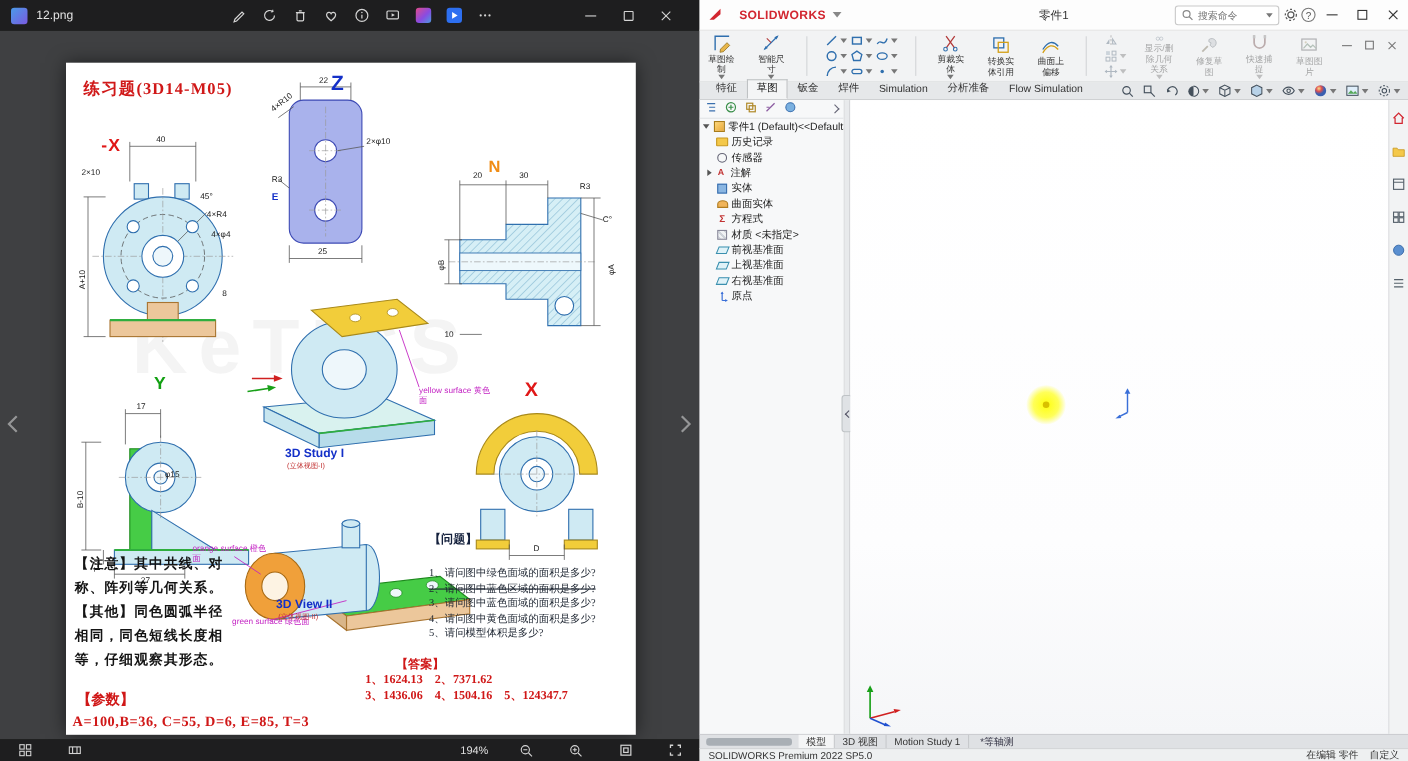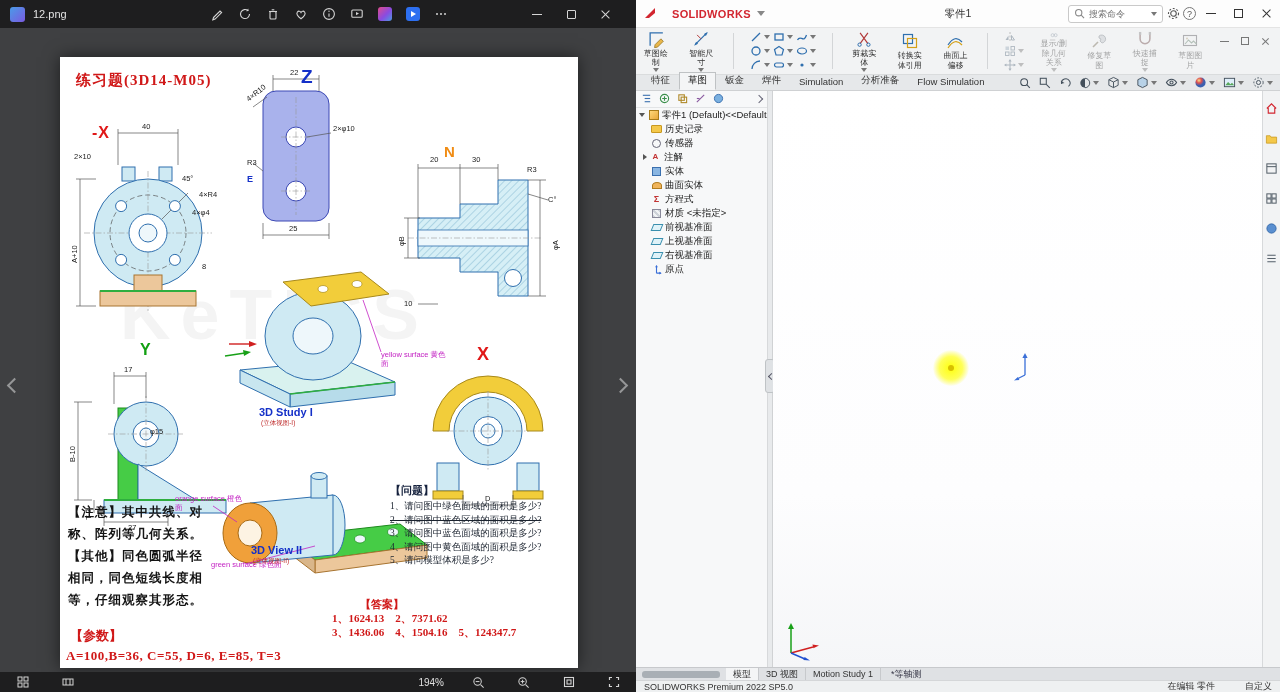--- a/index.html
+++ b/index.html
@@ -41,21 +41,21 @@
 .lbl{position:absolute;font-size:7.5px;color:#1a1a1a;white-space:nowrap;line-height:1}
 .biglbl{position:absolute;font-weight:bold;line-height:1;letter-spacing:1px}
 .red{color:#e01818}.blue{color:#1430c8}.org{color:#f08c14}.grn{color:#12a012}
 .rot{transform:rotate(-90deg);transform-origin:left top}
 .rot45{transform:rotate(-38deg);transform-origin:left top}
 .caption{position:absolute;font-weight:bold;color:#1430c8;font-size:11px;white-space:nowrap}
 .subcap{position:absolute;font-size:6.5px;color:#c03030;white-space:nowrap}
 .surf{position:absolute;font-size:7.5px;color:#c322c3;width:72px;line-height:1.2}
 .notes{position:absolute;left:8px;top:444px;width:150px;font-size:12.5px;line-height:22px;color:#141414;font-weight:700;font-family:"Liberation Serif",serif;letter-spacing:1px}
 .qs{position:absolute;left:330px;top:426px;width:186px;font-family:"Liberation Serif",serif}
-.qs .qt{font-size:11px;font-weight:bold;color:#15213d;margin-bottom:2px}
+.qs .qt{font-size:11px;font-weight:bold;color:#15213d;margin-bottom:18px}
 .qs .qi{font-size:9.5px;line-height:13.5px;color:#1c2430}
 .qs .strike{text-decoration:line-through}
 .params{position:absolute;left:6px;top:570px;color:#d01818;font-family:"Liberation Serif",serif}
 .params .pt{font-size:13px;font-weight:bold;margin-left:4px}
 .params .px{font-size:13px;font-weight:bold;margin-top:3px;letter-spacing:.5px}
 .ans{position:absolute;left:272px;top:540px;color:#d01818;font-family:"Liberation Serif",serif;font-size:11px;font-weight:bold;line-height:14px}
 .ans .at{margin-left:28px}
 
 .cyan{fill:#cfeaf3;stroke:#2f6fae;stroke-width:1}
 .cyan2{fill:#eef7fb;stroke:#2f6fae;stroke-width:1}
@@ -137,21 +137,21 @@
 
 .taskpane{width:18px;background:#f2f3f4;border-left:1px solid #d7d9db;display:flex;flex-direction:column;align-items:center;padding-top:10px;gap:12px;color:#55606a}
 
 .sw-bottomtabs{height:13px;background:#dfe1e4;border-top:1px solid #c7c9cc;display:flex;align-items:center;font-size:9px;color:#333;flex:0 0 auto}
 .slider{width:78px;height:7px;background:#a9afb5;border-radius:3px;margin:0 6px}
 .btab{padding:0 7px;height:100%;display:flex;align-items:center;border-right:1px solid #c7c9cc;white-space:nowrap}
 .btab.active{background:#f4f5f6}
 .vlabel{margin-left:10px;color:#334;white-space:nowrap}
 
 .sw-status{height:12px;background:#eef0f1;border-top:1px solid #d4d6d8;display:flex;align-items:center;font-size:9px;color:#333;padding:0 8px;flex:0 0 auto}
-.sw-status .rgt{margin-left:auto;display:flex;gap:30px}
+.sw-status .rgt{margin-left:auto;display:flex;gap:10px}
 </style>
 </head>
 <body>
 
 <div class="screen">
 
 <div class="pw">
   <div class="pw-title">
     <span class="pw-appicon"></span>
     <span class="fname">12.png</span>
@@ -248,21 +248,21 @@
           <rect class="tan" x="34" y="176" width="96" height="15"></rect>
           <line x1="34" y1="176" x2="130" y2="176" stroke="#2fae3f" stroke-width="2"></line>
           <line class="dim" x1="14" y1="64" x2="14" y2="191"></line>
               <line class="dim" x1="10" y1="64" x2="30" y2="64"></line>
               <line class="dim" x1="10" y1="191" x2="30" y2="191"></line>
         </svg>
         <span class="biglbl red" style="left:26px;top:10px;font-size:16px">-X</span>
         <span class="lbl" style="left:76px;top:8px">40</span>
         <span class="lbl" style="left:8px;top:38px">2×10</span>
         <span class="lbl" style="left:116px;top:60px">45°</span>
-        <span class="lbl" style="left:133px;top:76px">4×R4</span>
+        <span class="lbl" style="left:122px;top:76px">4×R4</span>
         <span class="lbl" style="left:126px;top:94px">4×φ4</span>
         <span class="lbl rot" style="left:5px;top:148px">A+10</span>
         <span class="lbl" style="left:136px;top:148px">8</span>
       </div>
 
       <div class="v" style="left:185px;top:10px;width:134px;height:186px">
         <svg width="134" height="186">
           <rect class="cyan" x="18" y="24" width="66" height="130" rx="13" style="fill:#a9b2ec;stroke:#3c49b4"></rect>
           <circle class="hole" cx="51" cy="70" r="10" style="stroke:#3c49b4"></circle>
               <circle class="hole" cx="51" cy="124" r="10" style="stroke:#3c49b4"></circle>

